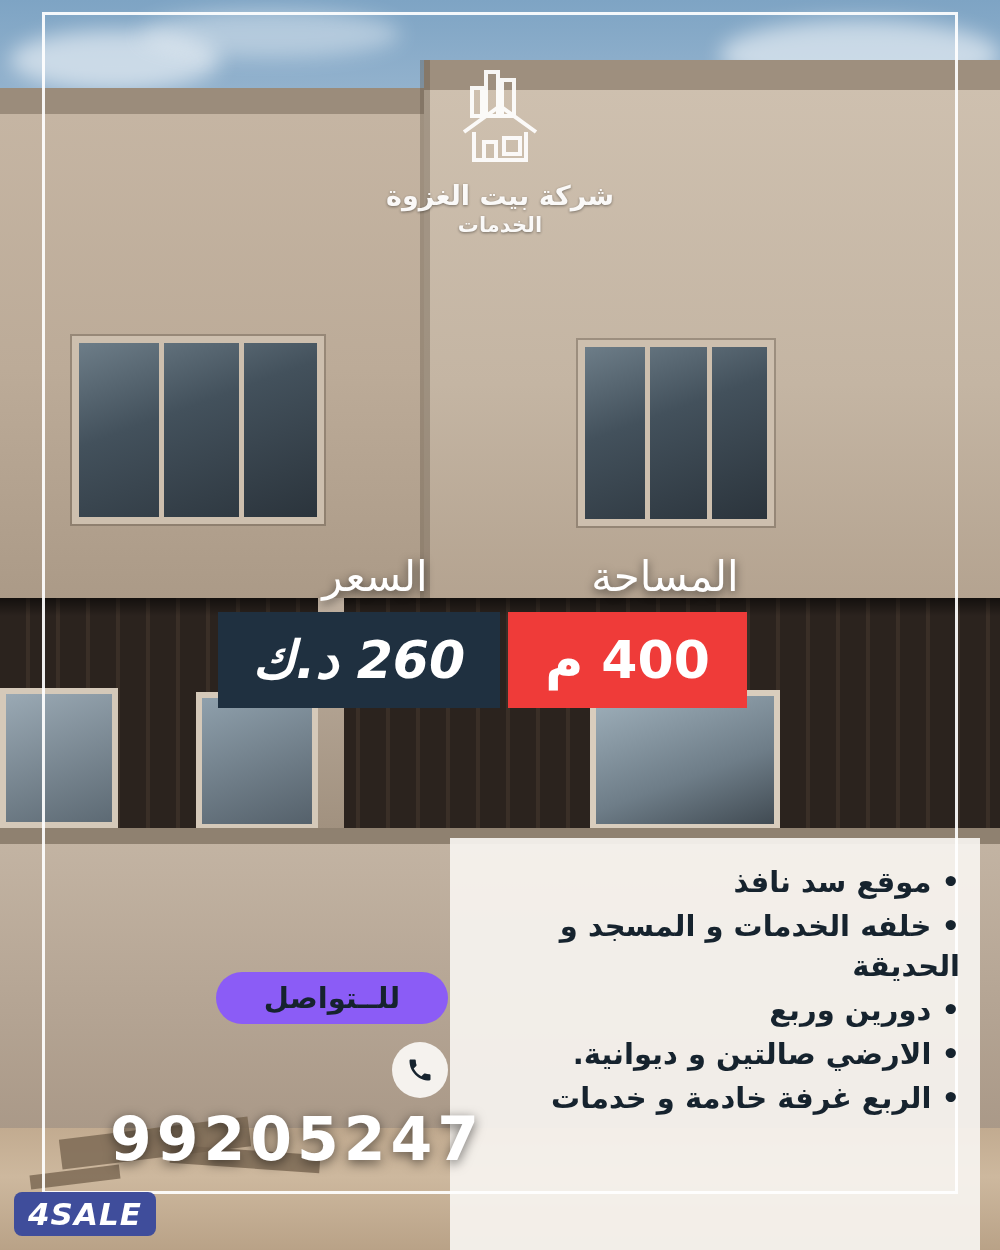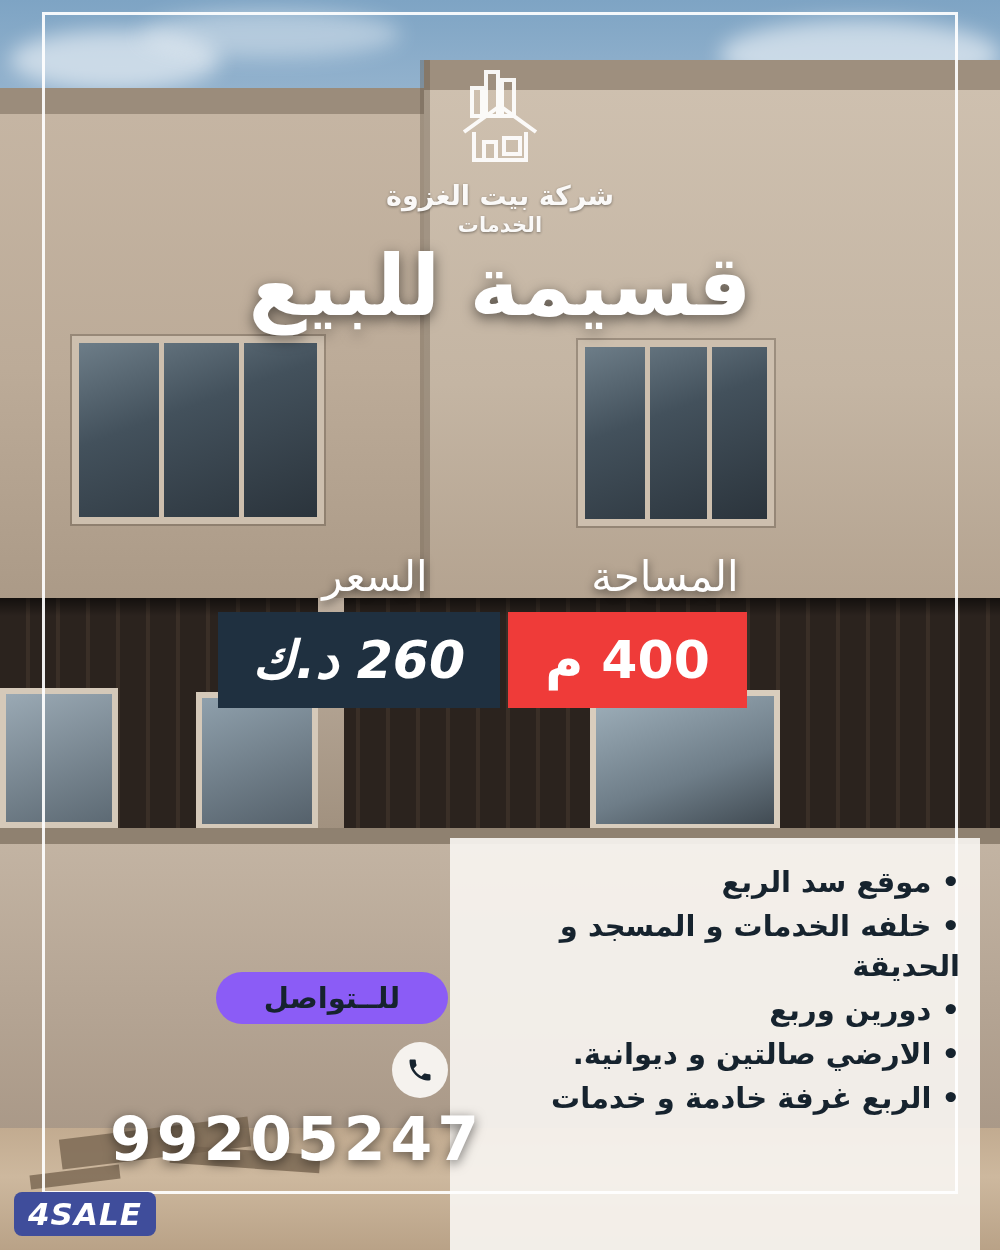--- a/index.html
+++ b/index.html
@@ -290,31 +290,30 @@
           <rect x="60" y="76" width="16" height="16"></rect>
           <path d="M40 98 L40 80 L52 80 L52 98"></path>
         </g>
       </svg>
     </span>
     <div class="logo-name">شركة بيت الغزوة</div>
     <div class="logo-sub">الخدمات</div>
   </div>
 
   <div class="headline">
-    <span class="l1">قسيمة للبيع</span>
   </div>
 
   <div class="lbl lbl-area">المساحة</div>
   <div class="lbl lbl-price">السعر</div>
 
   <div class="pill pill-area">400 م</div>
   <div class="pill pill-price">260 د.ك</div>
 
   <ul class="bullets">
-    <li>موقع سد الربع</li>
+    <li>موقع سد نافذ</li>
     <li>خلفه الخدمات و المسجد و الحديقة</li>
     <li>دورين وربع</li>
     <li>الارضي صالتين و ديوانية.</li>
     <li>الربع غرفة خادمة و خدمات</li>
   </ul>
 
   <div class="contact-btn">للــتواصل</div>
   <div class="phone-circle">
     <svg viewBox="0 0 24 24" aria-hidden="true">
       <path d="M6.6 10.8c1.4 2.8 3.8 5.2 6.6 6.6l2.2-2.2c.3-.3.7-.4 1-.2 1.2.4 2.4.6 3.6.6.6 0 1 .4 1 1V20c0 .6-.4 1-1 1C10.6 21 3 13.4 3 4c0-.6.4-1 1-1h3.4c.6 0 1 .4 1 1 0 1.3.2 2.5.6 3.6.1.4 0 .8-.2 1l-2.2 2.2z"></path>

